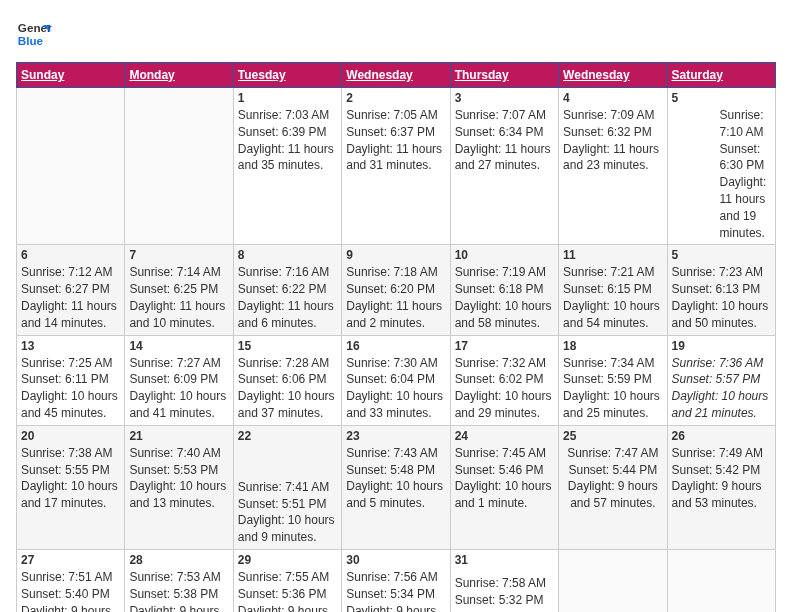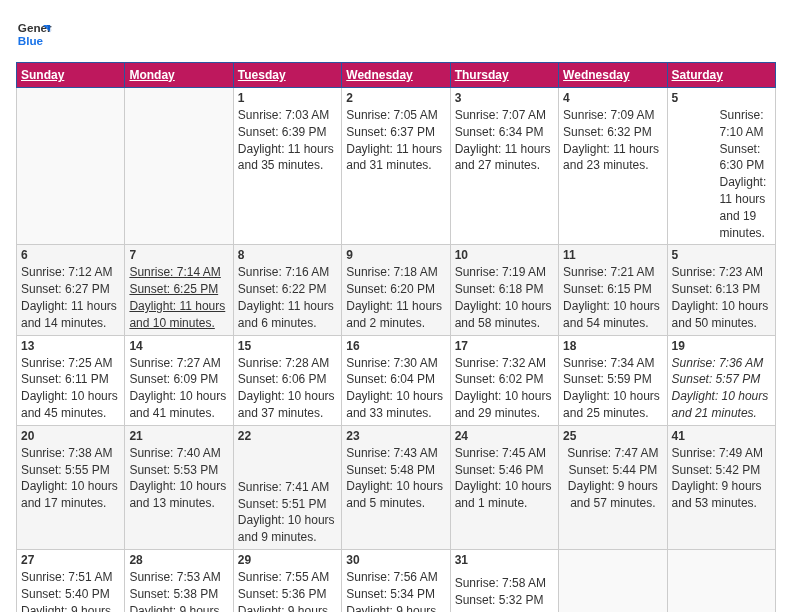--- a/index.html
+++ b/index.html
@@ -153,21 +153,21 @@
         </tr>
         <tr>
           <td>
             <span class="day-number">6</span>
             <div class="cell-text" style="white-space: pre-line;">Sunrise: 7:12 AM
 Sunset: 6:27 PM
 Daylight: 11 hours and 14 minutes.</div>
           </td>
           <td>
             <span class="day-number">7</span>
-            <div class="cell-text" style="white-space: pre-line; text-decoration: underline;">Sunrise: 7:14 AM
+            <div class="cell-text" style="white-space: pre-line;">Sunrise: 7:14 AM
 Sunset: 6:25 PM
 Daylight: 11 hours and 10 minutes.</div>
           </td>
           <td>
             <span class="day-number">8</span>
             <div class="cell-text" style="white-space: pre-line;">Sunrise: 7:16 AM
 Sunset: 6:22 PM
 Daylight: 11 hours and 6 minutes.</div>
           </td>
           <td>
@@ -270,21 +270,21 @@
 Sunset: 5:46 PM
 Daylight: 10 hours and 1 minute.</div>
           </td>
           <td>
             <span class="day-number">25</span>
             <div class="cell-text" style="white-space: pre-line; text-align: center;">Sunrise: 7:47 AM
 Sunset: 5:44 PM
 Daylight: 9 hours and 57 minutes.</div>
           </td>
           <td>
-            <span class="day-number">41</span>
+            <span class="day-number">26</span>
             <div class="cell-text" style="white-space: pre-line;">Sunrise: 7:49 AM
 Sunset: 5:42 PM
 Daylight: 9 hours and 53 minutes.</div>
           </td>
         </tr>
         <tr>
           <td>
             <span class="day-number">27</span>
             <div class="cell-text" style="white-space: pre-line;">Sunrise: 7:51 AM
 Sunset: 5:40 PM

